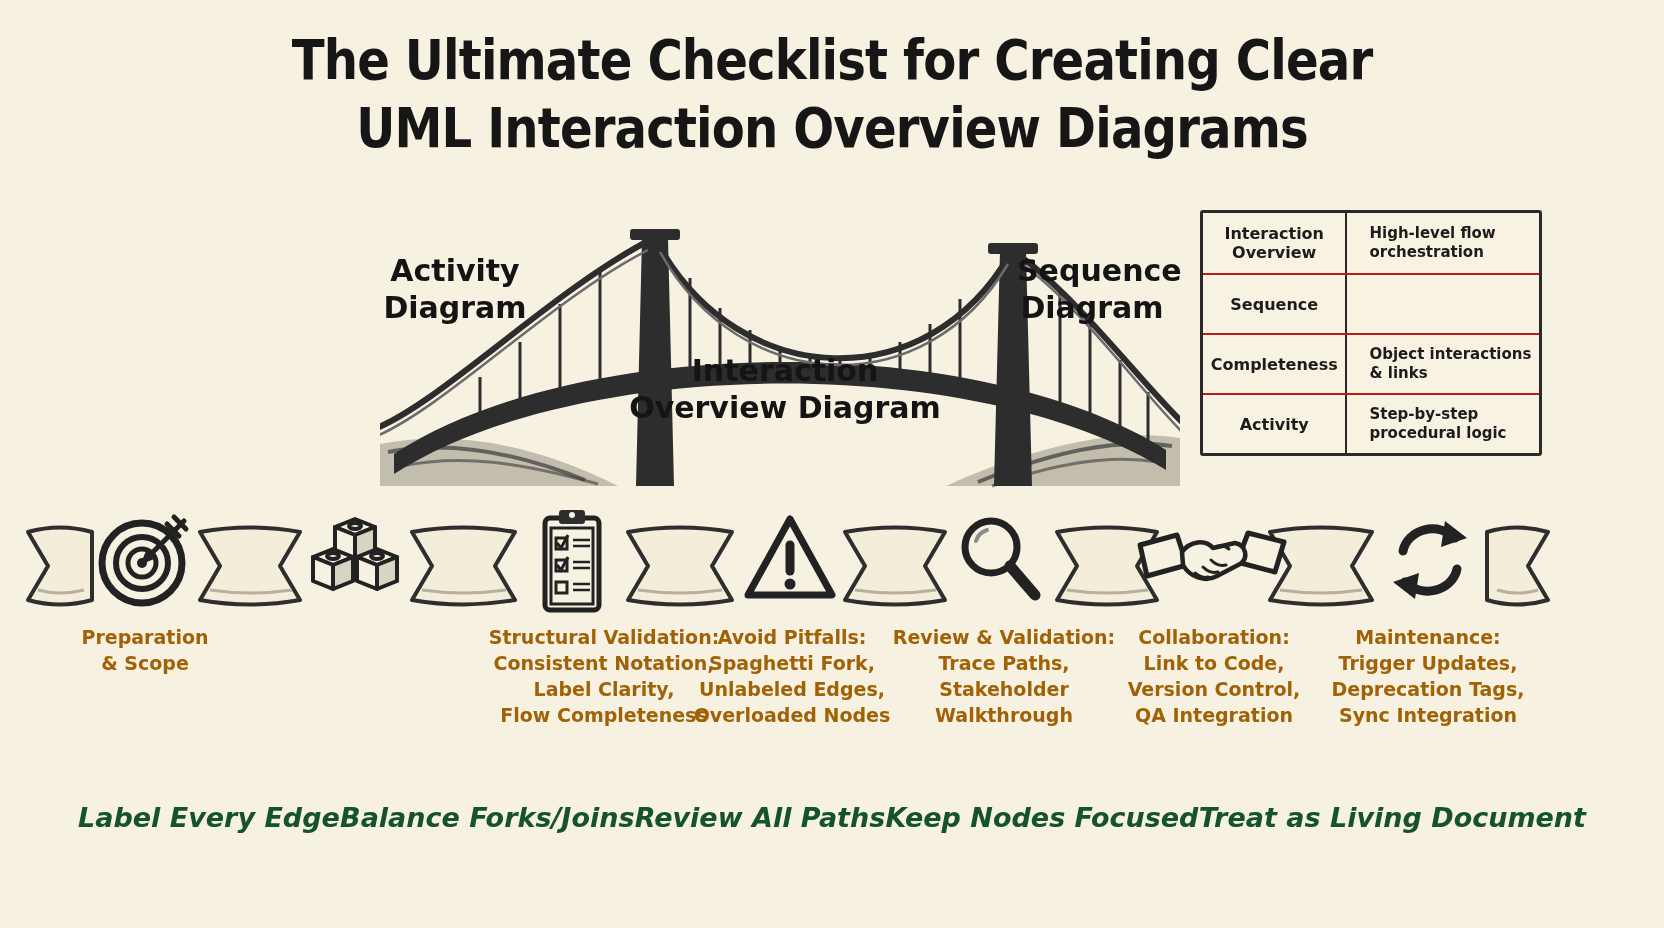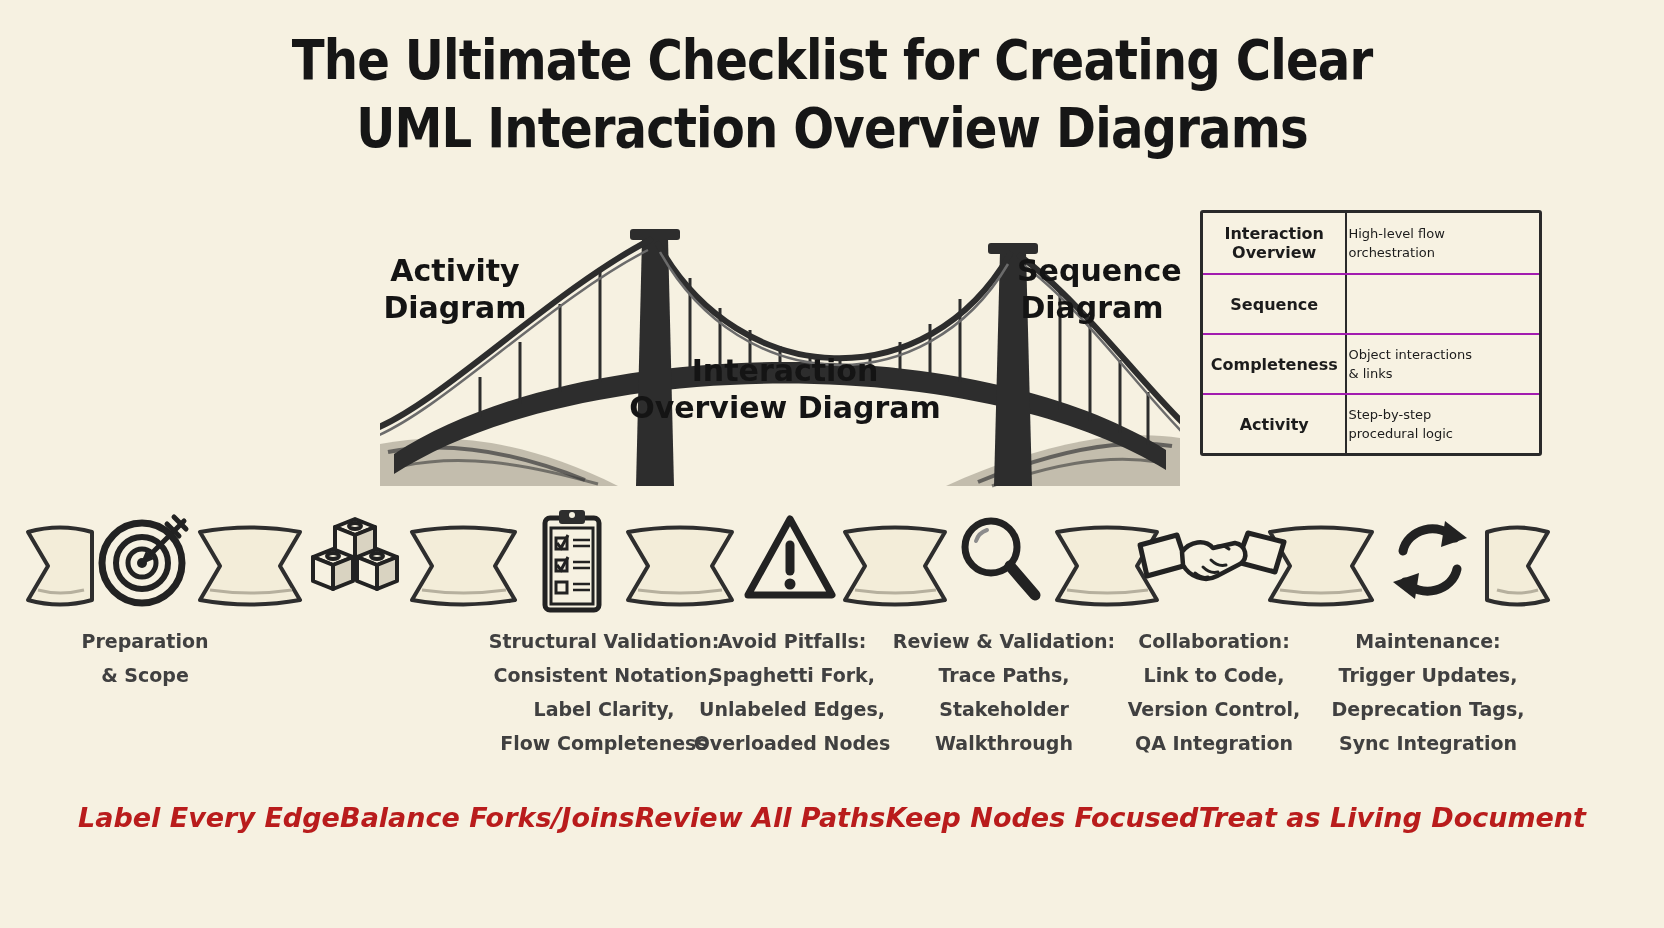--- a/index.html
+++ b/index.html
@@ -9,34 +9,34 @@
   .title{position:absolute;top:26px;left:0;width:100%;text-align:center;
          font-weight:700;font-size:56px;line-height:1.22;color:#161616;
          transform:scaleX(.86);transform-origin:50% 0;letter-spacing:-1px;white-space:pre-line;}
   
   .blabel{position:absolute;font-weight:700;font-size:30px;line-height:37px;text-align:center;
           white-space:pre-line;color:#141414;}
   
   .cmp-table{position:absolute;left:1200px;top:210px;width:336px;height:240px;
              border:3px solid #2a2a2a;border-radius:3px;background:#f7f2e2;
              display:grid;grid-template-rows:repeat(4,1fr);}
-  .cmp-row{display:grid;grid-template-columns:43% 57%;border-top:2px solid #a21caf;}
+  .cmp-row{display:grid;grid-template-columns:43% 57%;border-top:2px solid #b91c1c;}
   .cmp-row:first-child{border-top:none;}
   .cmp-type{display:flex;align-items:center;justify-content:center;text-align:center;
             border-right:2px solid #2a2a2a;font-weight:700;font-size:16px;line-height:19px;
             white-space:pre-line;padding:2px;}
-  .cmp-desc{display:flex;align-items:center;font-weight:400;font-size:13px;line-height:19px;
-            white-space:pre-line;padding:2px 4px 2px 1px;}
+  .cmp-desc{display:flex;align-items:center;font-weight:700;font-size:15px;line-height:19px;
+            white-space:pre-line;padding:2px 4px 2px 22px;}
   
   .chk{position:absolute;top:624px;text-align:center;font-weight:700;font-size:19px;
-       line-height:34px;white-space:pre-line;color:#404040;}
+       line-height:26px;white-space:pre-line;color:#a16207;}
   
   .footer{position:absolute;top:802px;left:0;width:100%;box-sizing:border-box;
           padding:0 78px;display:flex;justify-content:space-between;}
-  .footer span{font-style:italic;font-weight:700;font-size:27px;color:#b91c1c;white-space:nowrap;}
+  .footer span{font-style:italic;font-weight:700;font-size:27px;color:#14532d;white-space:nowrap;}
   .abs{position:absolute;}
   svg{display:block;}
 </style>
 </head>
 <body>
 
 <div id="canvas">
 
   <div class="title">The Ultimate Checklist for Creating Clear
 UML Interaction Overview Diagrams</div>

